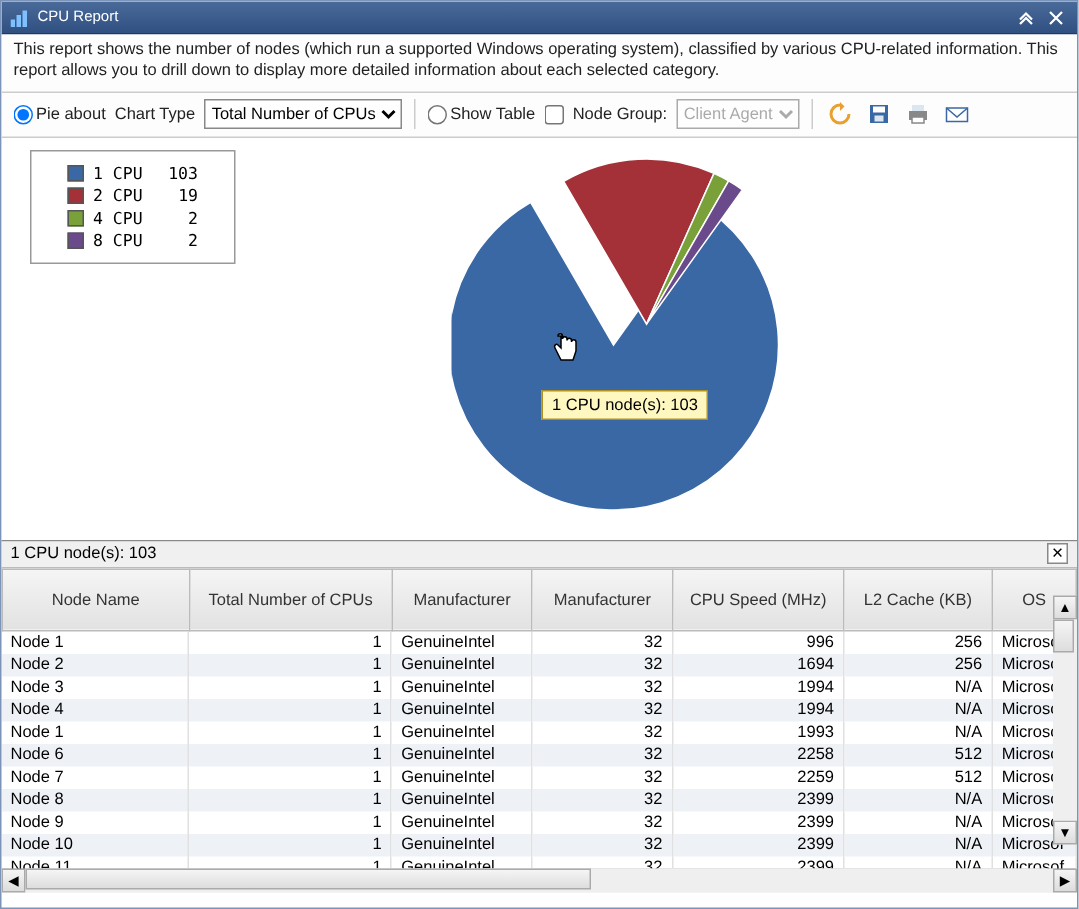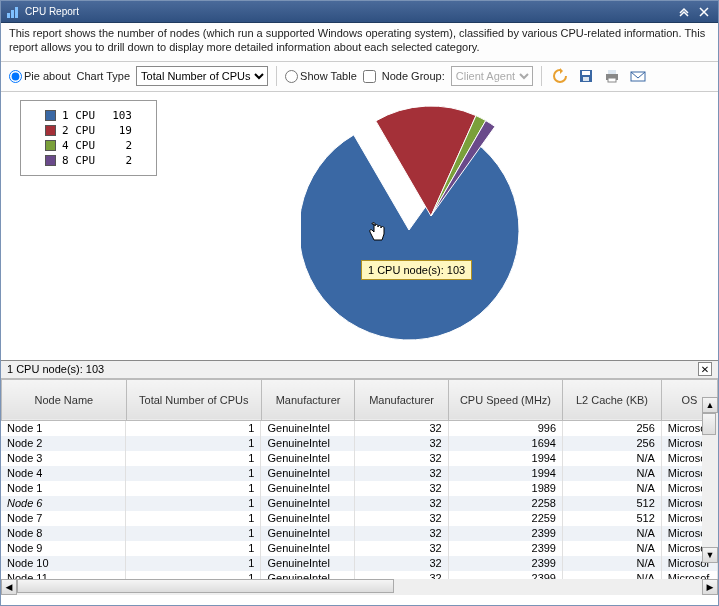--- a/index.html
+++ b/index.html
@@ -226,26 +226,26 @@
               <td class="num" style="width: 90px;">32</td>
               <td class="num" style="width: 110px;">1994</td>
               <td class="num" style="width: 95px;">N/A</td>
               <td style="width: 54px;">Microsof</td>
             </tr>
             <tr>
               <td style="width: 120px;">Node 1</td>
               <td class="num" style="width: 130px;">1</td>
               <td style="width: 90px;">GenuineIntel</td>
               <td class="num" style="width: 90px;">32</td>
-              <td class="num" style="width: 110px;">1989</td>
-              <td class="num" style="width: 95px;">N/A</td>
-              <td style="width: 54px;">Microsof</td>
-            </tr>
-            <tr>
-              <td style="width: 120px; font-style: italic;">Node 6</td>
+              <td class="num" style="width: 110px;">1993</td>
+              <td class="num" style="width: 95px;">N/A</td>
+              <td style="width: 54px;">Microsof</td>
+            </tr>
+            <tr>
+              <td style="width: 120px;">Node 6</td>
               <td class="num" style="width: 130px;">1</td>
               <td style="width: 90px;">GenuineIntel</td>
               <td class="num" style="width: 90px;">32</td>
               <td class="num" style="width: 110px;">2258</td>
               <td class="num" style="width: 95px;">512</td>
               <td style="width: 54px;">Microsof</td>
             </tr>
             <tr>
               <td style="width: 120px;">Node 7</td>
               <td class="num" style="width: 130px;">1</td>

